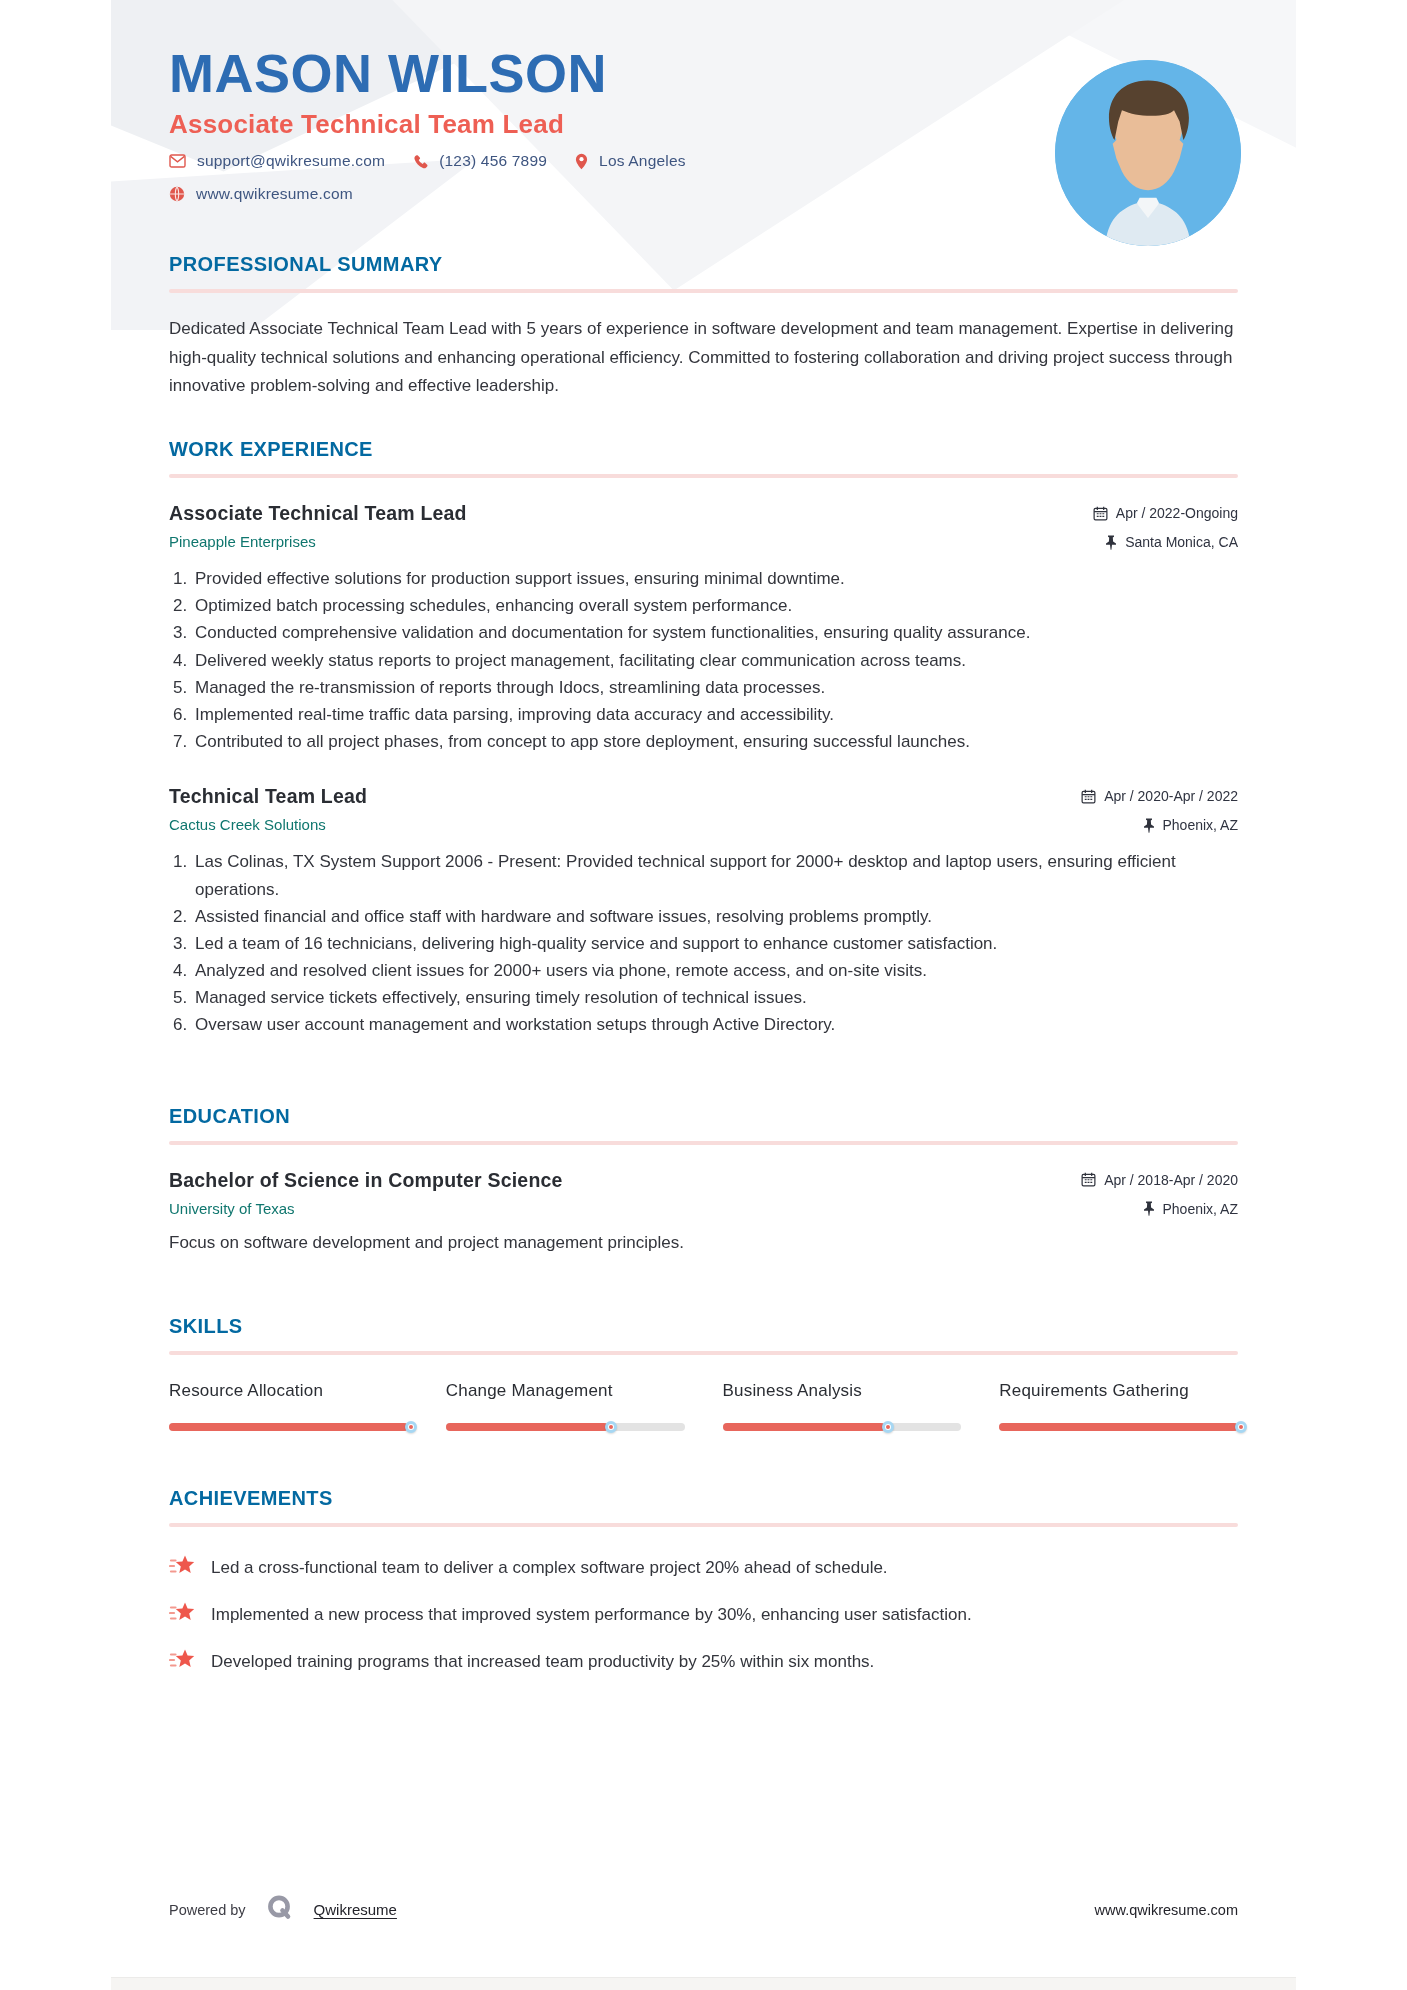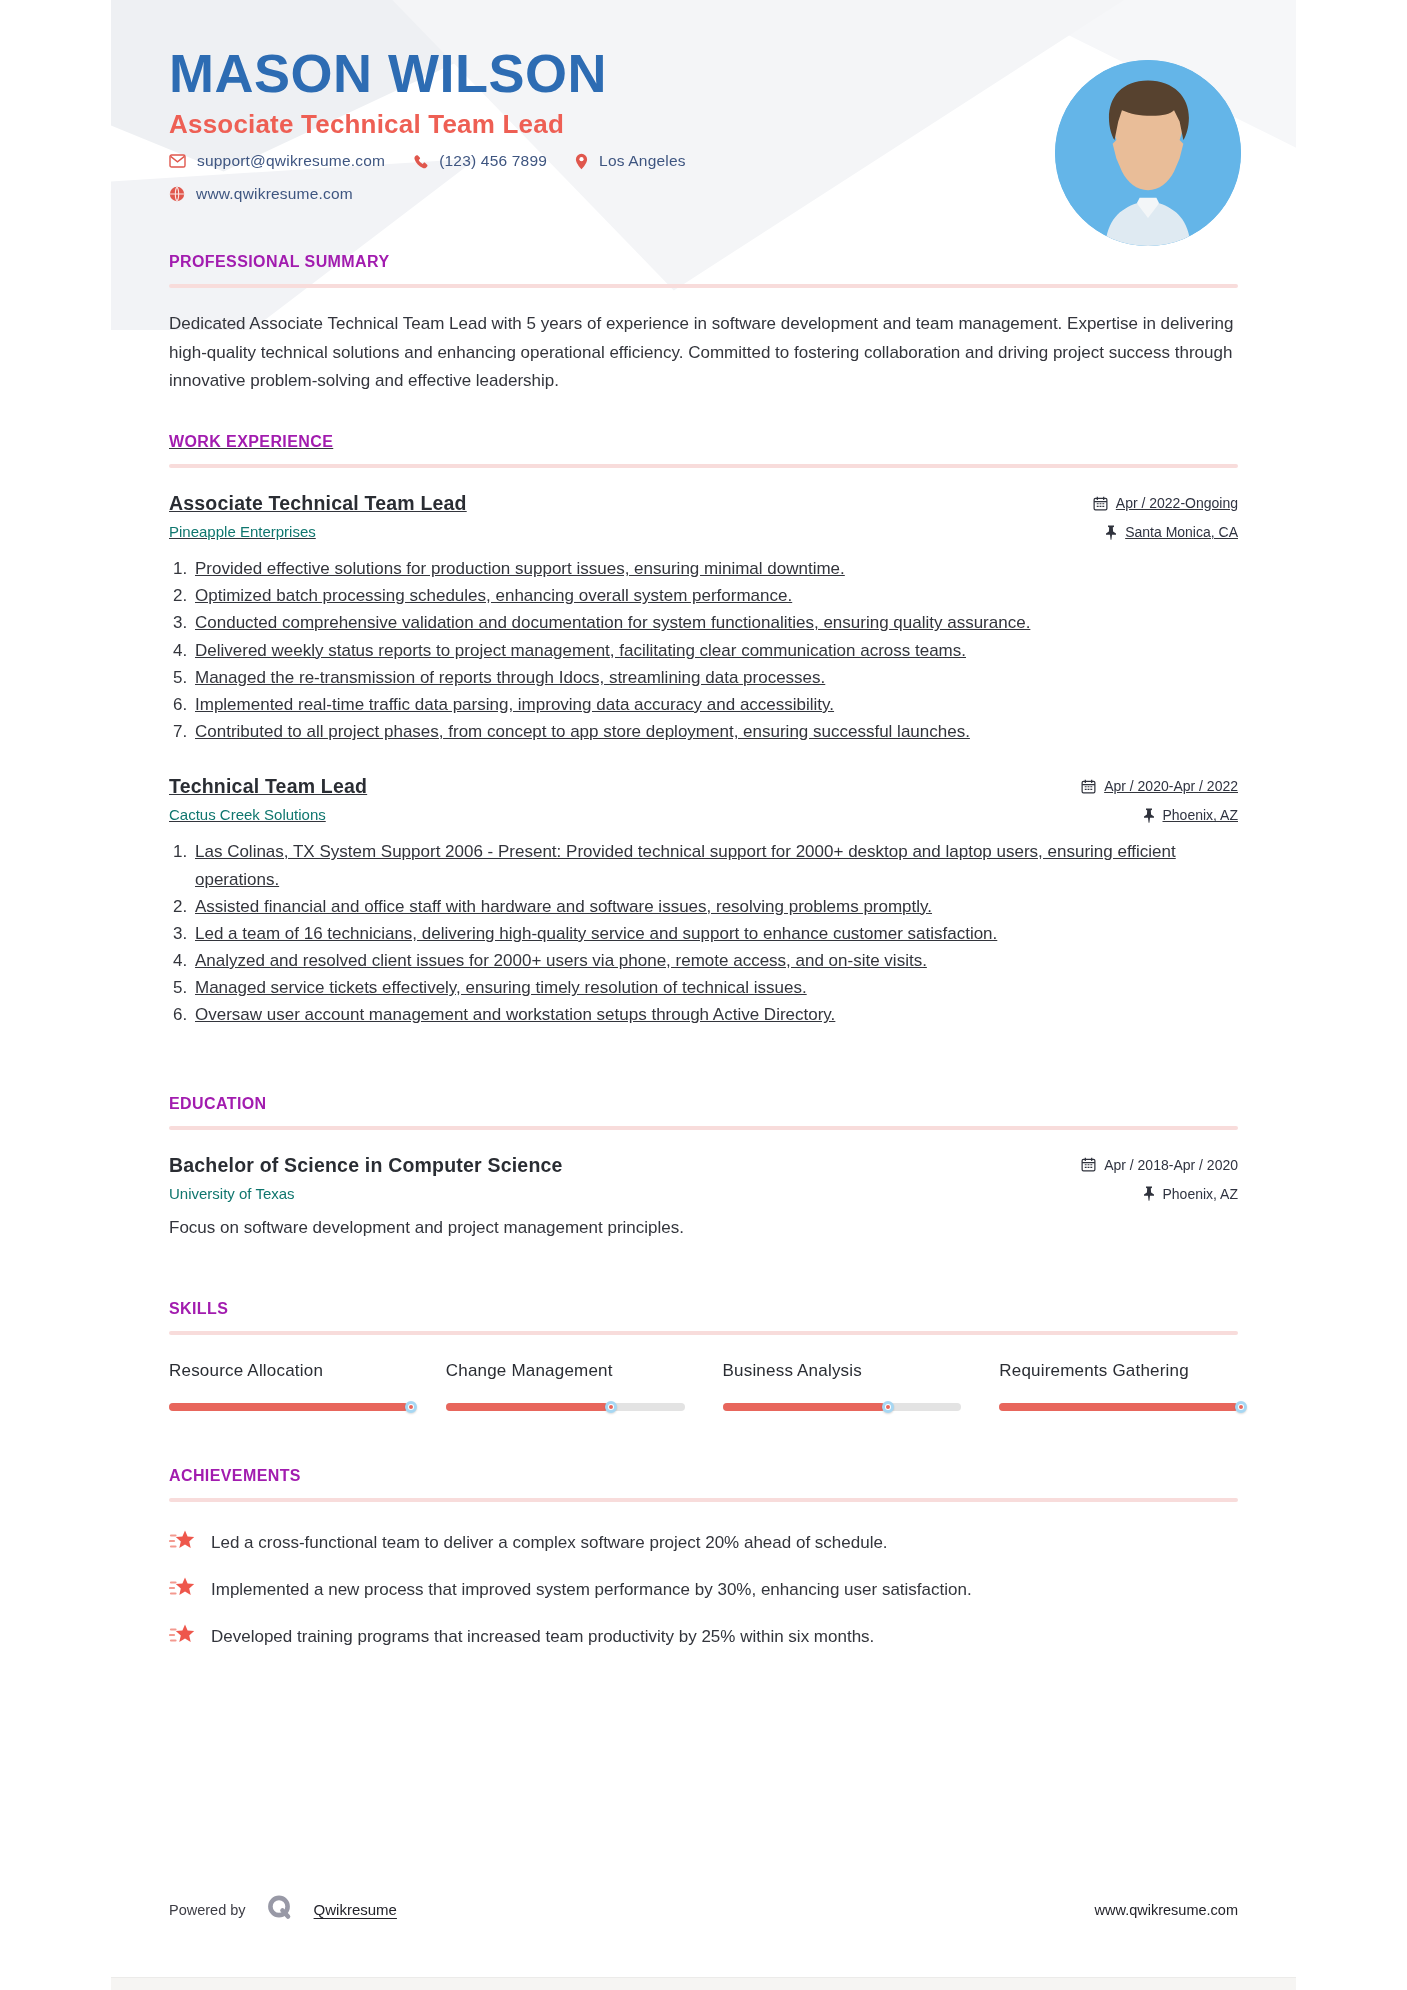--- a/index.html
+++ b/index.html
@@ -27,27 +27,27 @@
   .contact-row.second { margin-top:15px; }
   .contact-item { display:flex; align-items:center; gap:11px; font-size:15.5px; color:#3e5580; letter-spacing:.2px; text-decoration:none; }
   .contact-item svg { display:block; }
 
   .avatar {
     position:absolute; top:60px; right:55px; width:186px; height:186px;
     border-radius:50%; background:#64b5e8; overflow:hidden;
   }
 
   
-  .section-heading { font-size:16px; font-weight:700; color:#a21caf; letter-spacing:.4px; }
+  .section-heading { font-size:20px; font-weight:700; color:#0369a1; letter-spacing:.4px; }
   .divider { height:4px; background:#f8dcdb; border-radius:2px; margin-top:13px; }
 
   .summary-section { margin-top:50px; }
   .summary-text { margin-top:22px; font-size:17px; line-height:1.66; color:#33353c; max-width:1270px; }
 
-  .experience-section { margin-top:38px;text-decoration:underline; }
+  .experience-section { margin-top:38px; }
 
   .job { margin-top:24px; }
   .job-header { display:flex; align-items:flex-start; }
   .job-titles { }
   .job-title { font-size:19.5px; font-weight:700; color:#2a2d33; letter-spacing:.2px; }
   .job-company { margin-top:8px; font-size:15px; color:#0f766e; }
   .job-meta { margin-left:auto; display:flex; flex-direction:column; gap:13px; align-items:flex-end; padding-top:3px; }
   .meta-row { display:flex; align-items:center; gap:8px; font-size:14px; color:#2f3340; }
   .meta-row svg { display:block; }
 

